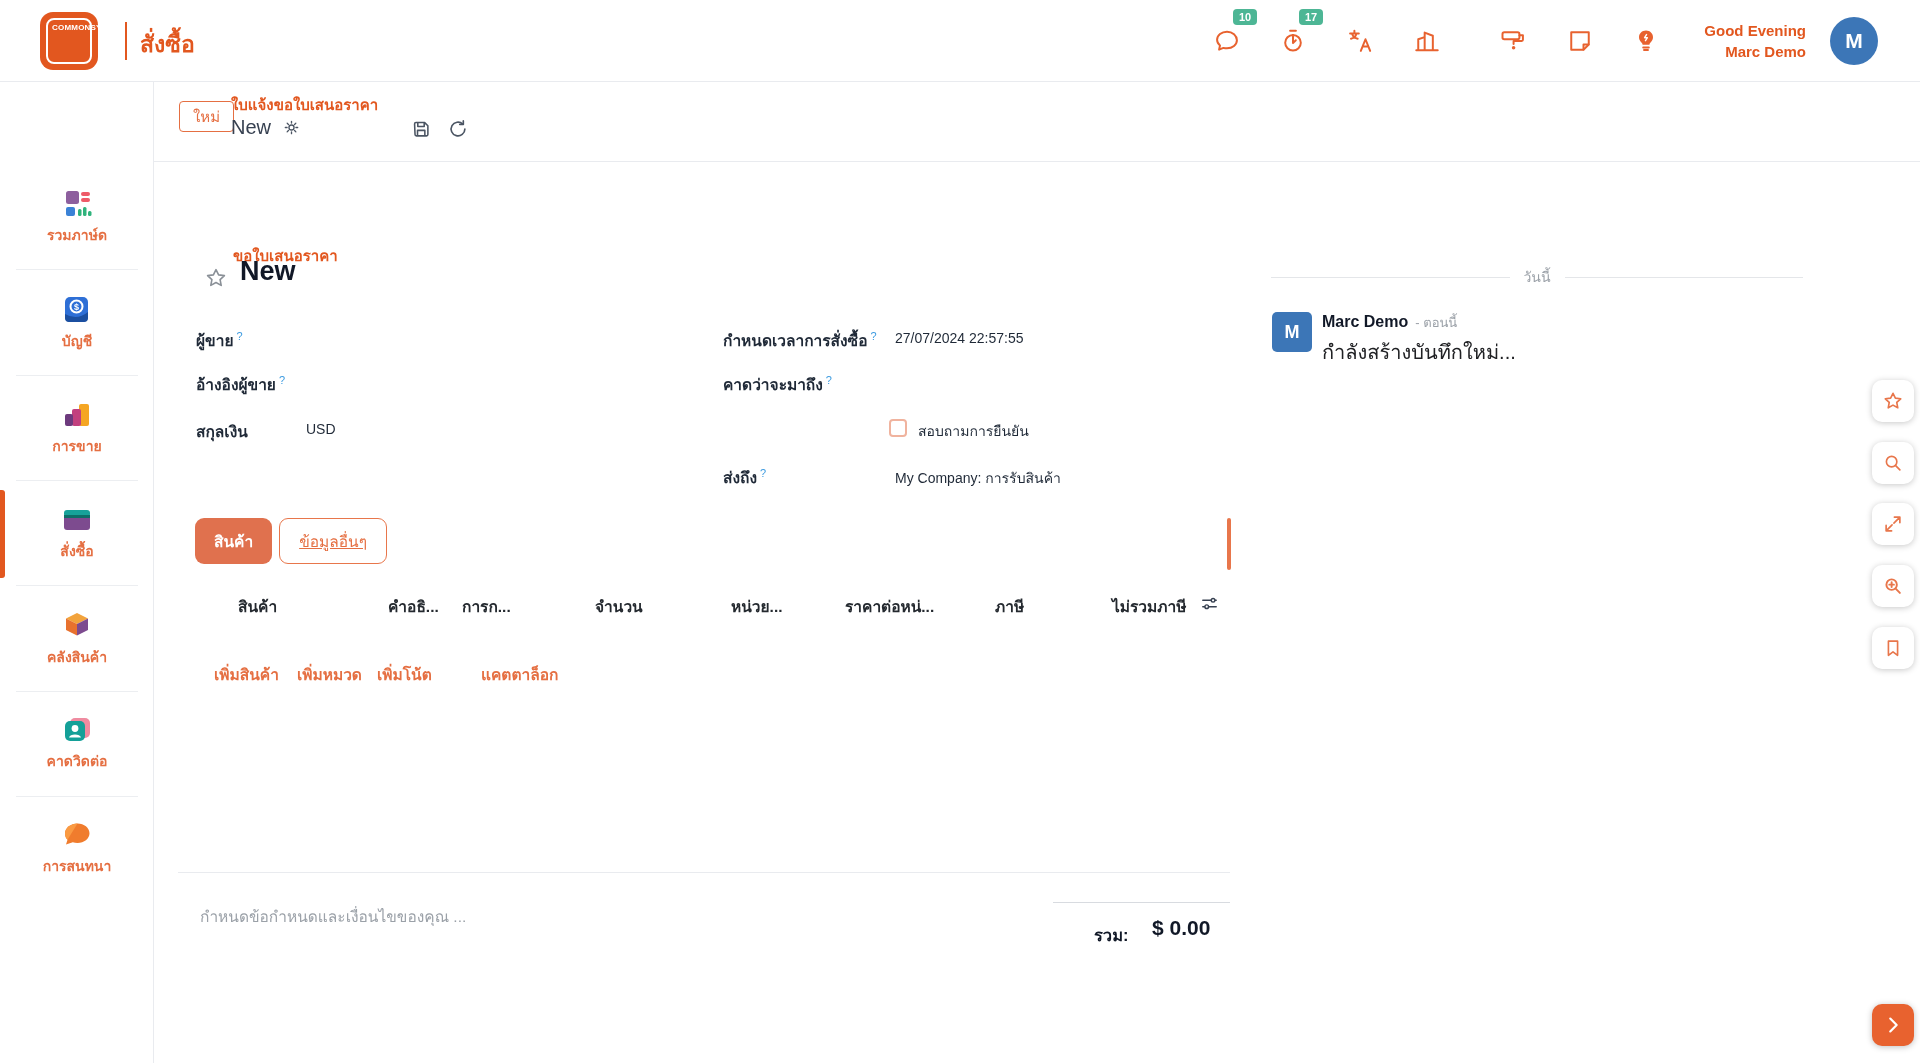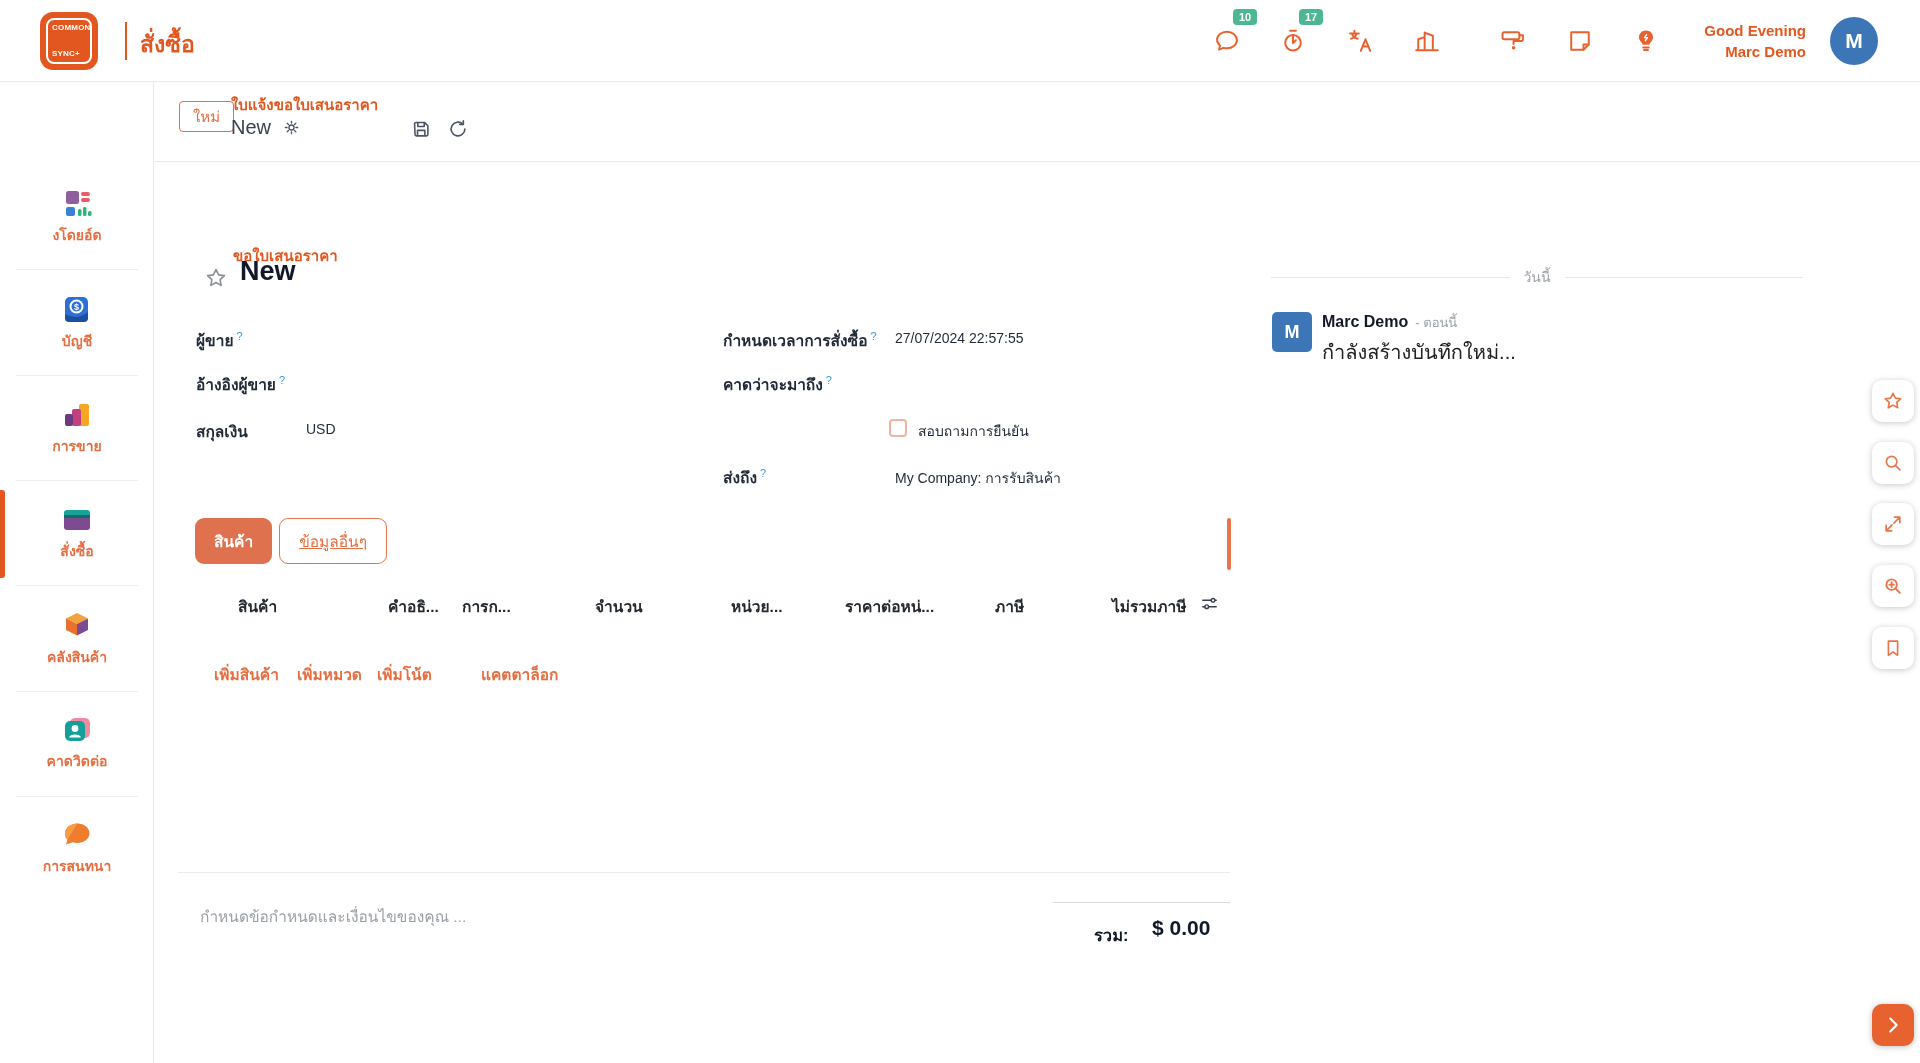--- a/index.html
+++ b/index.html
@@ -6,21 +6,21 @@
   html, body { width: 1920px; height: 1063px; }
   body {
     font-family: "Liberation Sans", "DejaVu Sans", sans-serif;
     background: #fff; color: #1f2937; overflow: hidden; position: relative;
   }
   svg { display: block; }
 
   
   .topbar { position: absolute; left: 0; top: 0; width: 1920px; height: 82px; background: #fff; border-bottom: 1px solid #e9ebef; z-index: 5; }
   .logo { position: absolute; left: 40px; top: 12px; width: 58px; height: 58px; background: #e2571f; border-radius: 13px; display: flex; align-items: center; justify-content: center; cursor: pointer; }
-  .logo-inner { width: 46px; height: 46px; border: 2px solid #fff; border-radius: 8px; display: flex; flex-direction: column; justify-content: space-between; padding: 3px 4px; }
+  .logo-inner { width: 46px; height: 46px; border: 2px solid #fff; border-radius: 8px; display: flex; justify-content: flex-start; padding: 3px 4px; }
   .logo-inner div { color: #fff; font-size: 8px; font-weight: bold; line-height: 1.2; letter-spacing: .2px; }
   .brand-divider { position: absolute; left: 125px; top: 22px; width: 2px; height: 38px; background: #e2571f; }
   .app-title { position: absolute; left: 140px; top: 26px; font-size: 23px; font-weight: bold; color: #e2571f; }
   .tbi { position: absolute; top: 27px; width: 28px; height: 28px; color: #e8622f; cursor: pointer; }
   .tb-badge { position: absolute; top: 9px; min-width: 24px; text-align: center; background: #4db695; color: #fff; font-size: 11px; font-weight: bold; border-radius: 4px; padding: 2px 4px; line-height: 12px; }
   .greeting { position: absolute; right: 114px; top: 20px; text-align: right; color: #e2571f; font-size: 15px; line-height: 21px; font-weight: bold; }
   .avatar-top { position: absolute; left: 1830px; top: 17px; width: 48px; height: 48px; border-radius: 50%; background: #3c76b7; color: #fff; font-weight: bold; font-size: 21px; display: flex; align-items: center; justify-content: center; cursor: pointer; }
 
   
   .sidebar { position: absolute; left: 0; top: 82px; width: 154px; height: 981px; background: #fff; border-right: 1px solid #e9ebef; }
@@ -182,21 +182,21 @@
         <svg width="36" height="36" viewBox="0 0 36 36">
           <rect x="7" y="5" width="13" height="13" rx="2.5" fill="#8d5f9e"></rect>
           <rect x="22" y="6" width="9" height="4" rx="2" fill="#ee5b68"></rect>
           <rect x="22" y="12" width="9" height="4" rx="2" fill="#ee5b68"></rect>
           <rect x="7" y="21" width="9" height="9" rx="2" fill="#3b82d6"></rect>
           <rect x="19" y="23" width="3.5" height="7" rx="1.5" fill="#2fb37c"></rect>
           <rect x="24" y="21" width="3.5" height="9" rx="1.5" fill="#2fb37c"></rect>
           <rect x="29" y="25" width="3.5" height="5" rx="1.5" fill="#2fb37c"></rect>
         </svg>
       </span>
-    <span class="snav-label">งโดยอ์ด</span>
+    <span class="snav-label">รวมภาษ์ด</span>
   </div>
   <div class="snav-sep" style="top:187px"></div>
 
   <div class="snav" style="top:210px">
     <span>
         <svg width="36" height="36" viewBox="0 0 36 36">
           <rect x="6" y="5" width="23" height="25" rx="5" fill="#2e6fd6"></rect>
           <path d="M6 22q12 7 23-2v6a4 4 0 0 1-4 4H10a4 4 0 0 1-4-4z" fill="#1b4fa0"></path>
           <circle cx="17.5" cy="14.5" r="6" fill="none" stroke="#fff" stroke-width="2"></circle>
           <text x="17.5" y="18" text-anchor="middle" fill="#fff" font-size="9" font-weight="bold" font-family="Liberation Sans, sans-serif">$</text>

